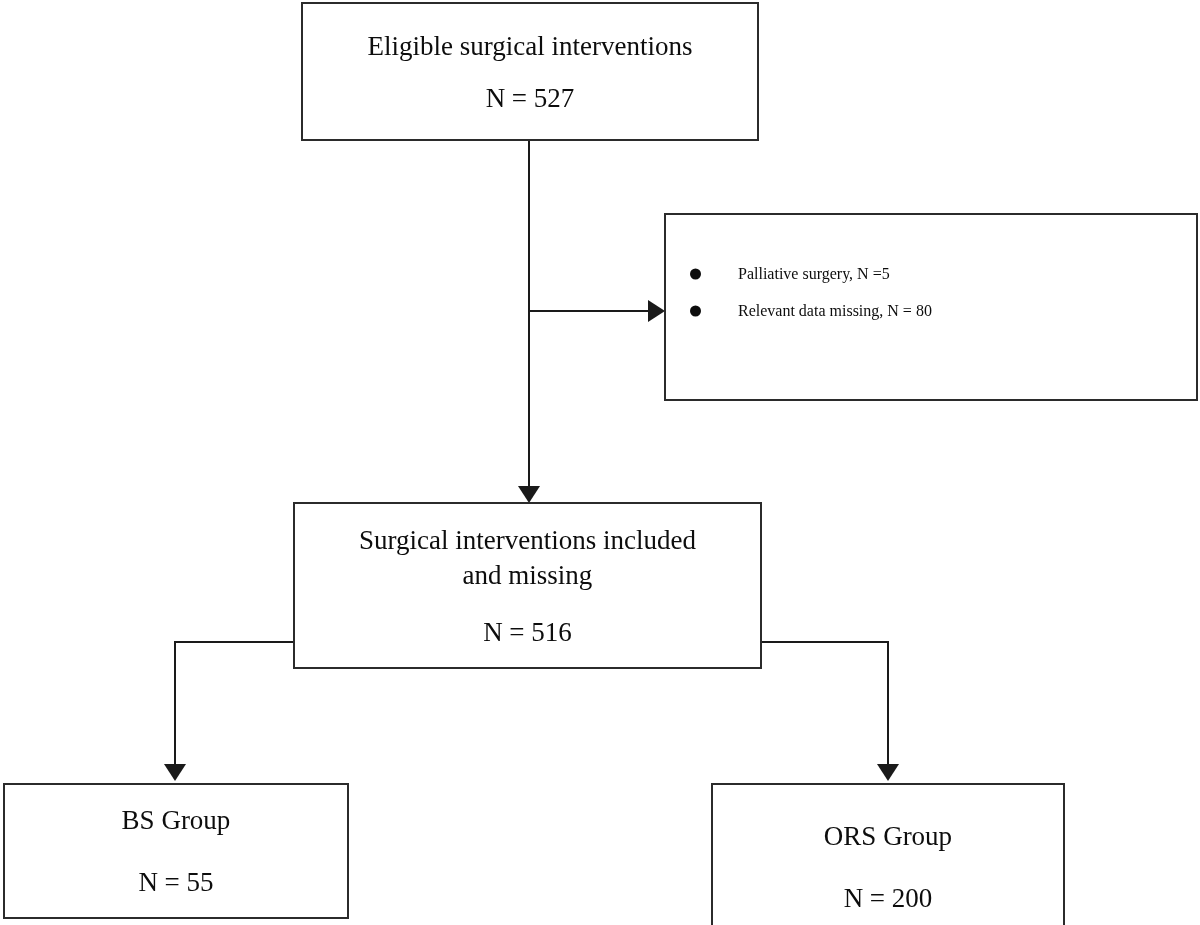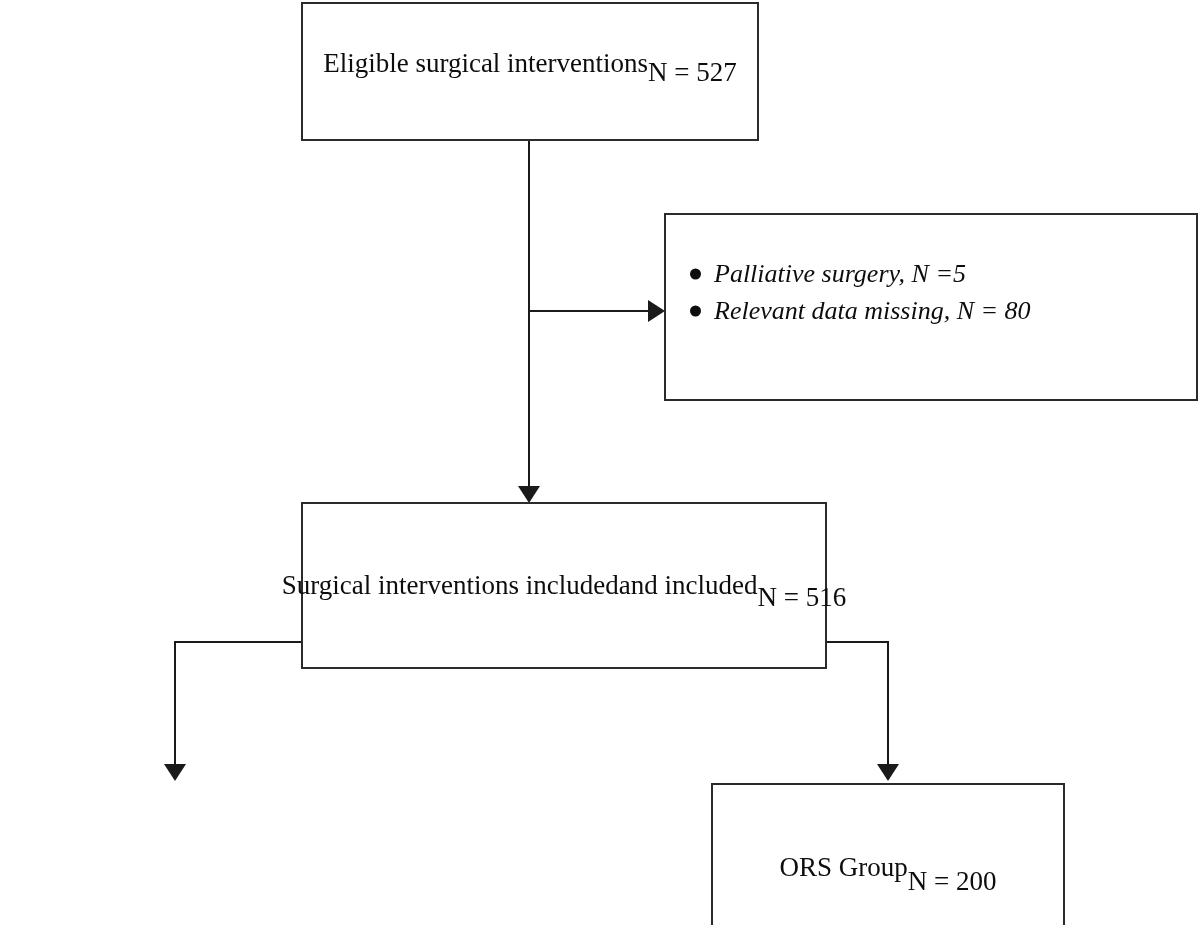--- a/index.html
+++ b/index.html
@@ -17,21 +17,21 @@
     height: 925px;
     background: #ffffff;
     overflow: hidden;
   }
   .node {
     position: absolute;
     box-sizing: border-box;
     border: 2px solid #2b2b2b;
     background: #ffffff;
     display: flex;
-    flex-direction: row;
+    flex-direction: column;
     align-items: center;
     justify-content: center;
     text-align: center;
   }
   .node .line {
     display: block;
     white-space: nowrap;
   }
 
   
@@ -67,42 +67,41 @@
     line-height: 32px;
     padding-left: 30px;
   }
   #node-excluded ul {
     list-style: none;
     margin: 18px 0 0 0;
     padding: 0;
   }
   #node-excluded li {
     position: relative;
-    font-size: 26px;
+    font-size: 16px;
     line-height: 37px;
-    padding-left: 48px;
+    padding-left: 72px;
     white-space: nowrap;
-    font-style: italic;
   }
   #node-excluded li .bullet {
     position: absolute;
     left: 24px;
     top: 50%;
     transform: translateY(-50%);
     width: 11px;
     height: 11px;
     border-radius: 50%;
     background: #0d0d0d;
   }
 
   
   #node-included {
-    left: 301px;
+    left: 293px;
     top: 502px;
-    width: 526px;
+    width: 469px;
     height: 167px;
   }
   #node-included .title {
     font-size: 27px;
     line-height: 35px;
   }
   #node-included .count {
     font-size: 27px;
     line-height: 34px;
     margin-top: 22px;
@@ -255,23 +254,27 @@
       </li>
       <li>
         <span class="bullet"></span>
         <span>Relevant data missing, N = 80</span>
       </li>
     </ul>
   </div>
 
   <div class="node" id="node-included">
     <span class="line title">Surgical interventions included</span>
-    <span class="line title">and included</span>
+    <span class="line title">and missing</span>
     <span class="line count">N = 516</span>
   </div>
 
+  <div class="node leaf" id="node-bs">
+    <span class="line title">BS Group</span>
+    <span class="line count">N = 55</span>
+  </div>
 
   <div class="node leaf" id="node-ors">
     <span class="line title">ORS Group</span>
     <span class="line count">N = 200</span>
   </div>
 
 </div>
 
 </body></html>

